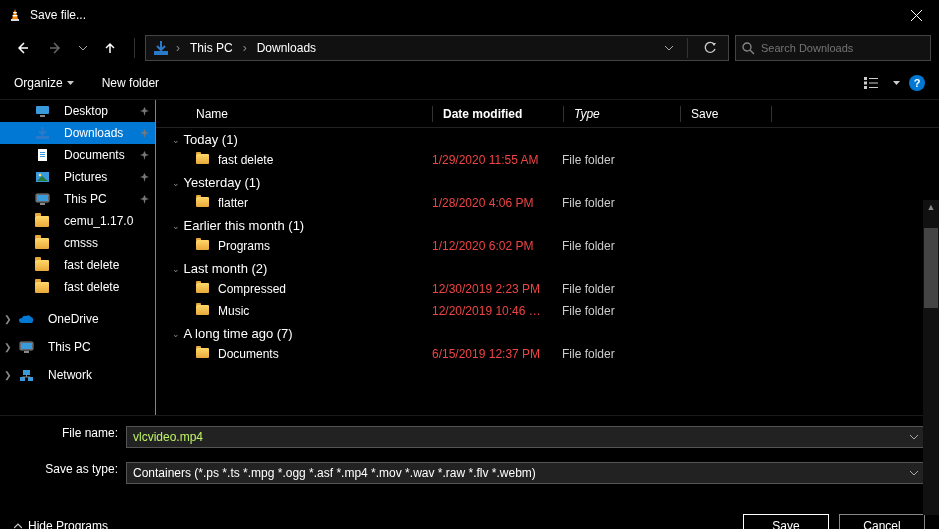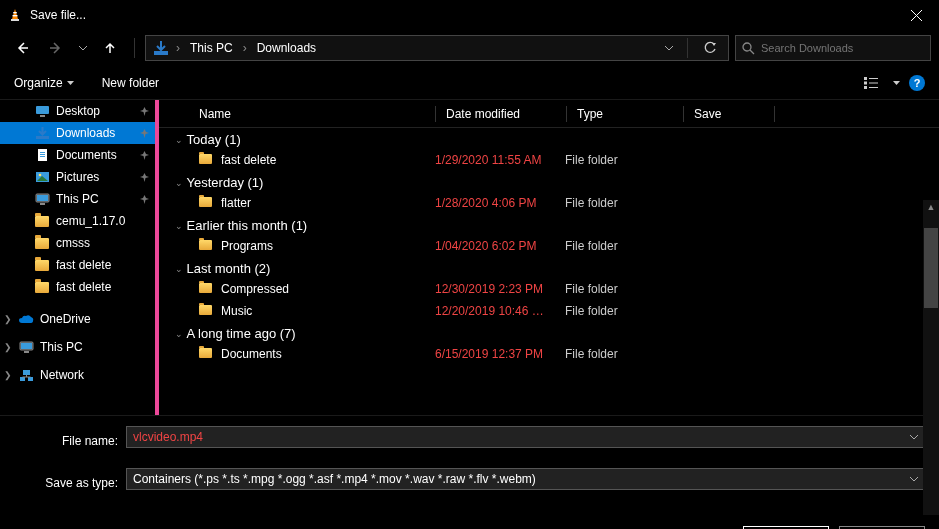--- a/index.html
+++ b/index.html
@@ -22,54 +22,54 @@
   .search { width: 196px; height: 26px; border: 1px solid #444; background: #111; display: flex; align-items: center; padding: 0 6px; gap: 6px; color:#888; }
   .search input { flex:1; background: transparent; border:none; color:#fff; font-size:11px; outline:none; }
   .toolbar { height: 34px; display: flex; align-items: center; padding: 0 14px; background: #000; border-bottom: 1px solid #1a1a1a; gap: 28px; }
   .organize { display:flex; align-items:center; gap:4px; cursor:pointer; }
   .toolbar .spacer { flex:1; }
   .view-opts { display:flex; align-items:center; gap:8px; }
   .view-opts .vo { width:20px; height:20px; display:flex; align-items:center; justify-content:center; cursor:pointer; }
   .help { width:16px; height:16px; border-radius:50%; background:#0078d4; color:#fff; font-weight:bold; font-size:11px; display:flex; align-items:center; justify-content:center; cursor:pointer; }
   .body { display:flex; height: 315px; background:#000; }
   .sidebar { width: 155px; overflow:hidden; }
-  .sb-item { display:flex; align-items:center; height:22px; padding-left: 18px; gap:6px; cursor:pointer; position:relative; }
+  .sb-item { display:flex; align-items:center; height:22px; padding-left: 18px; gap:14px; cursor:pointer; position:relative; }
   .sb-item.sel { background:#0078d4; }
   .sb-item.top { padding-left: 34px; }
   .sb-item .pin { position:absolute; right:6px; color:#777; font-size:10px; }
   .sb-chev { position:absolute; left:4px; color:#888; font-size:9px; }
   .sb-icon { width:16px; height:16px; display:flex; align-items:center; justify-content:center; }
   .folder-y { background: linear-gradient(#ffd869,#e8a93a); width:14px; height:11px; border-radius:1px; position:relative; }
   .folder-y::before { content:""; position:absolute; top:-3px; left:0; width:6px; height:3px; background:#e8a93a; border-radius:1px 1px 0 0; }
   .folder-sm { background: linear-gradient(#ffd869,#e8a93a); width:13px; height:10px; border-radius:1px; position:relative; display:inline-block; }
   .folder-sm::before { content:""; position:absolute; top:-2px; left:0; width:5px; height:2px; background:#e8a93a; border-radius:1px 1px 0 0; }
-  .content { flex:1; display:flex; flex-direction:column; border-left:4px solid #ec4899; }
+  .content { flex:1; display:flex; flex-direction:column; border-left:1px solid #ec4899; }
   .col-hdr { height:28px; display:flex; align-items:center; border-bottom:1px solid #222; padding-left: 40px; }
   .col-hdr .col { color:#fff; font-size:12px; }
   .col-name { width: 236px; }
-  .col-date { width: 120px; }
-  .col-type { width: 106px; }
+  .col-date { width: 120px; font-weight: bold; }
+  .col-type { width: 106px; font-style: italic; }
   .col-size { width: 80px; }
   .col-divider { width:1px; height:16px; background:#333; margin-right:10px; }
   .list { flex:1; overflow:hidden; }
   .group { padding: 4px 0 2px 16px; display:flex; align-items:center; gap:4px; color:#fff; font-size:13px; cursor:pointer; }
   .group .chev { color:#888; font-size:9px; }
   .row { display:flex; align-items:center; height:22px; padding-left: 40px; cursor:pointer; }
   .row .ico { width:22px; }
   .row .name { width: 214px; }
   .row .date { width: 130px; color:#ef4444; }
   .row .type { width: 106px; color:#ccc; }
   .scrollbar { position:absolute; right:0; top:100px; width:16px; height:315px; background:#111; }
   .sb-thumb { width:14px; height:80px; background:#444; margin:14px 1px 0; cursor:pointer; }
   .sb-arrow { width:16px; height:14px; display:flex; align-items:center; justify-content:center; color:#888; cursor:pointer; font-size:9px; }
   .bottom { padding: 10px 14px 8px; background:#000; border-top:1px solid #1a1a1a; }
-  .field-row { display:flex; align-items:flex-end; margin-bottom:20px; }
+  .field-row { display:flex; align-items:flex-start; margin-bottom:14px; }
   .field-row label { width: 112px; text-align:right; padding-right:8px; color:#fff; }
   .field-row .input-wrap { flex:1; height:22px; border:1px solid #555; background:#222; display:flex; align-items:center; padding:0 6px; }
-  .field-row input { flex:1; background:transparent; border:none; color:#ef4444; font-size:12px; outline:none; }
+  .field-row input { flex:1; background:transparent; border:none; color:#bef264; font-size:12px; outline:none; }
   .field-row .drop { color:#aaa; padding-left:4px; cursor:pointer; }
   .footer { display:flex; align-items:center; padding: 8px 14px 12px; }
   .hide-folders { display:flex; align-items:center; gap:6px; cursor:pointer; }
   .footer .spacer { flex:1; }
   .btn { width:86px; height:24px; border:1px solid #888; background:#000; color:#fff; display:flex; align-items:center; justify-content:center; cursor:pointer; margin-left:10px; }
   .btn.primary { border-color:#fff; }
   svg { display:block; }
 </style>
 </head>
 <body>
@@ -349,21 +349,21 @@
           <span class="date">1/28/2020 4:06 PM</span>
           <span class="type">File folder</span>
         </div>
         <div class="group">
           <span class="chev">⌄</span>
           <span>Earlier this month (1)</span>
         </div>
         <div class="row">
           <span class="ico"><span class="folder-sm"></span></span>
           <span class="name">Programs</span>
-          <span class="date">1/04/2020 6:02 PM</span>
+          <span class="date">1/12/2020 6:02 PM</span>
           <span class="type">File folder</span>
         </div>
         <div class="group">
           <span class="chev">⌄</span>
           <span>Last month (2)</span>
         </div>
         <div class="row">
           <span class="ico"><span class="folder-sm"></span></span>
           <span class="name">Compressed</span>
           <span class="date">12/30/2019 2:23 PM</span>

